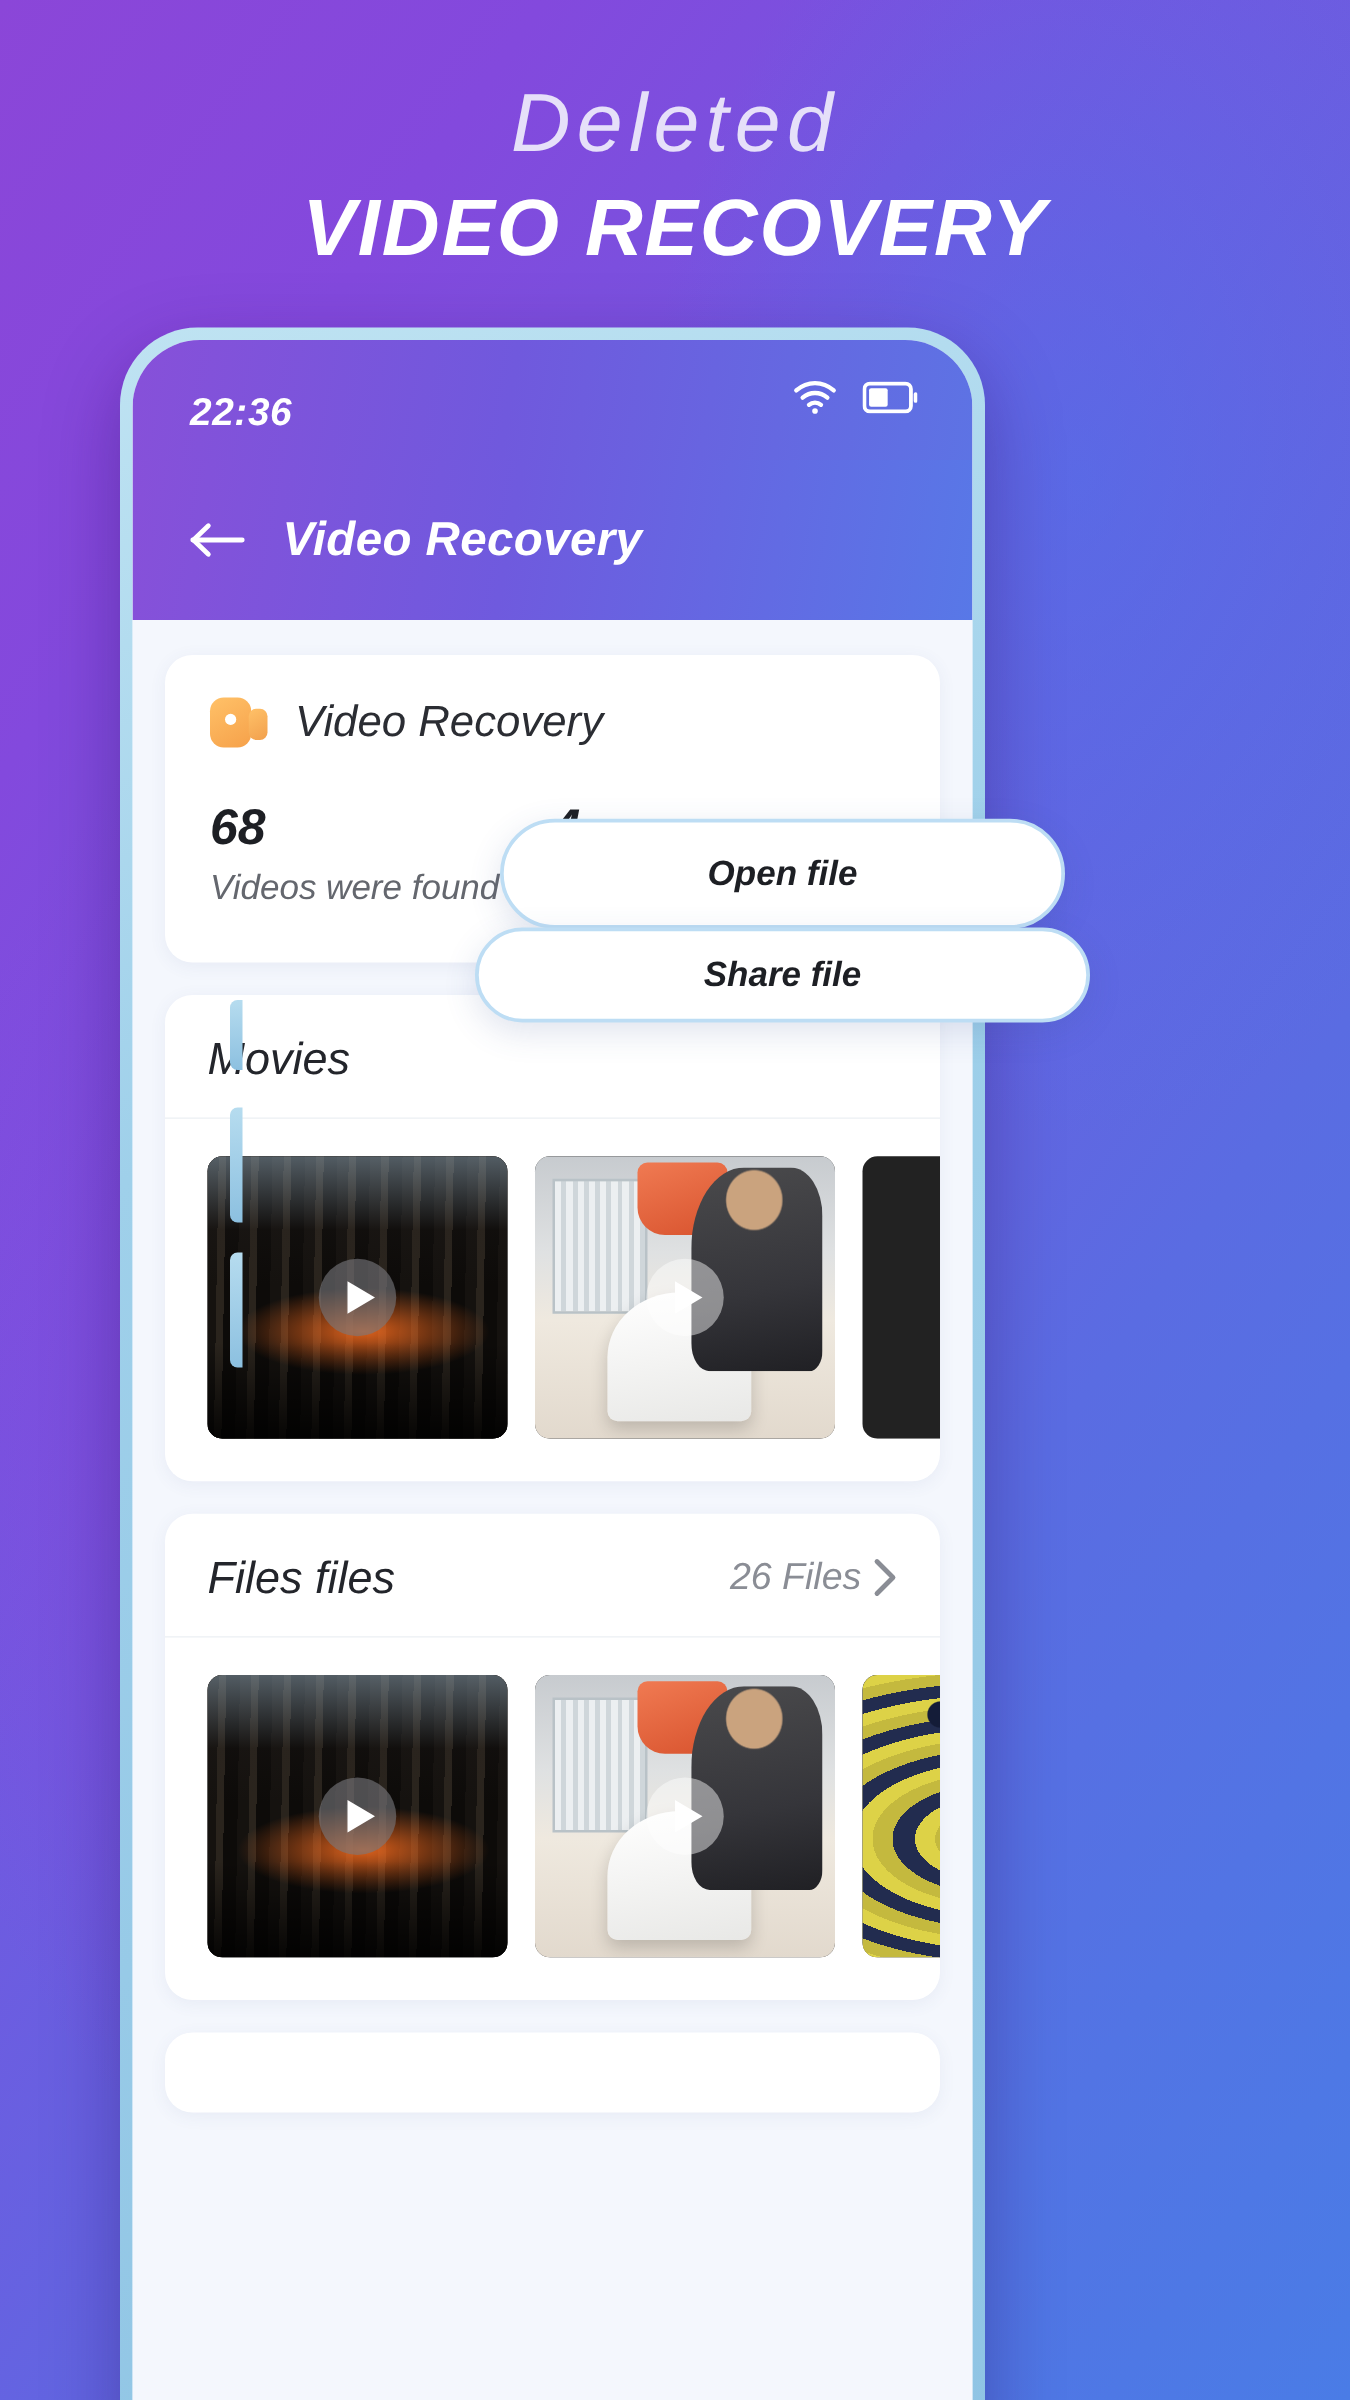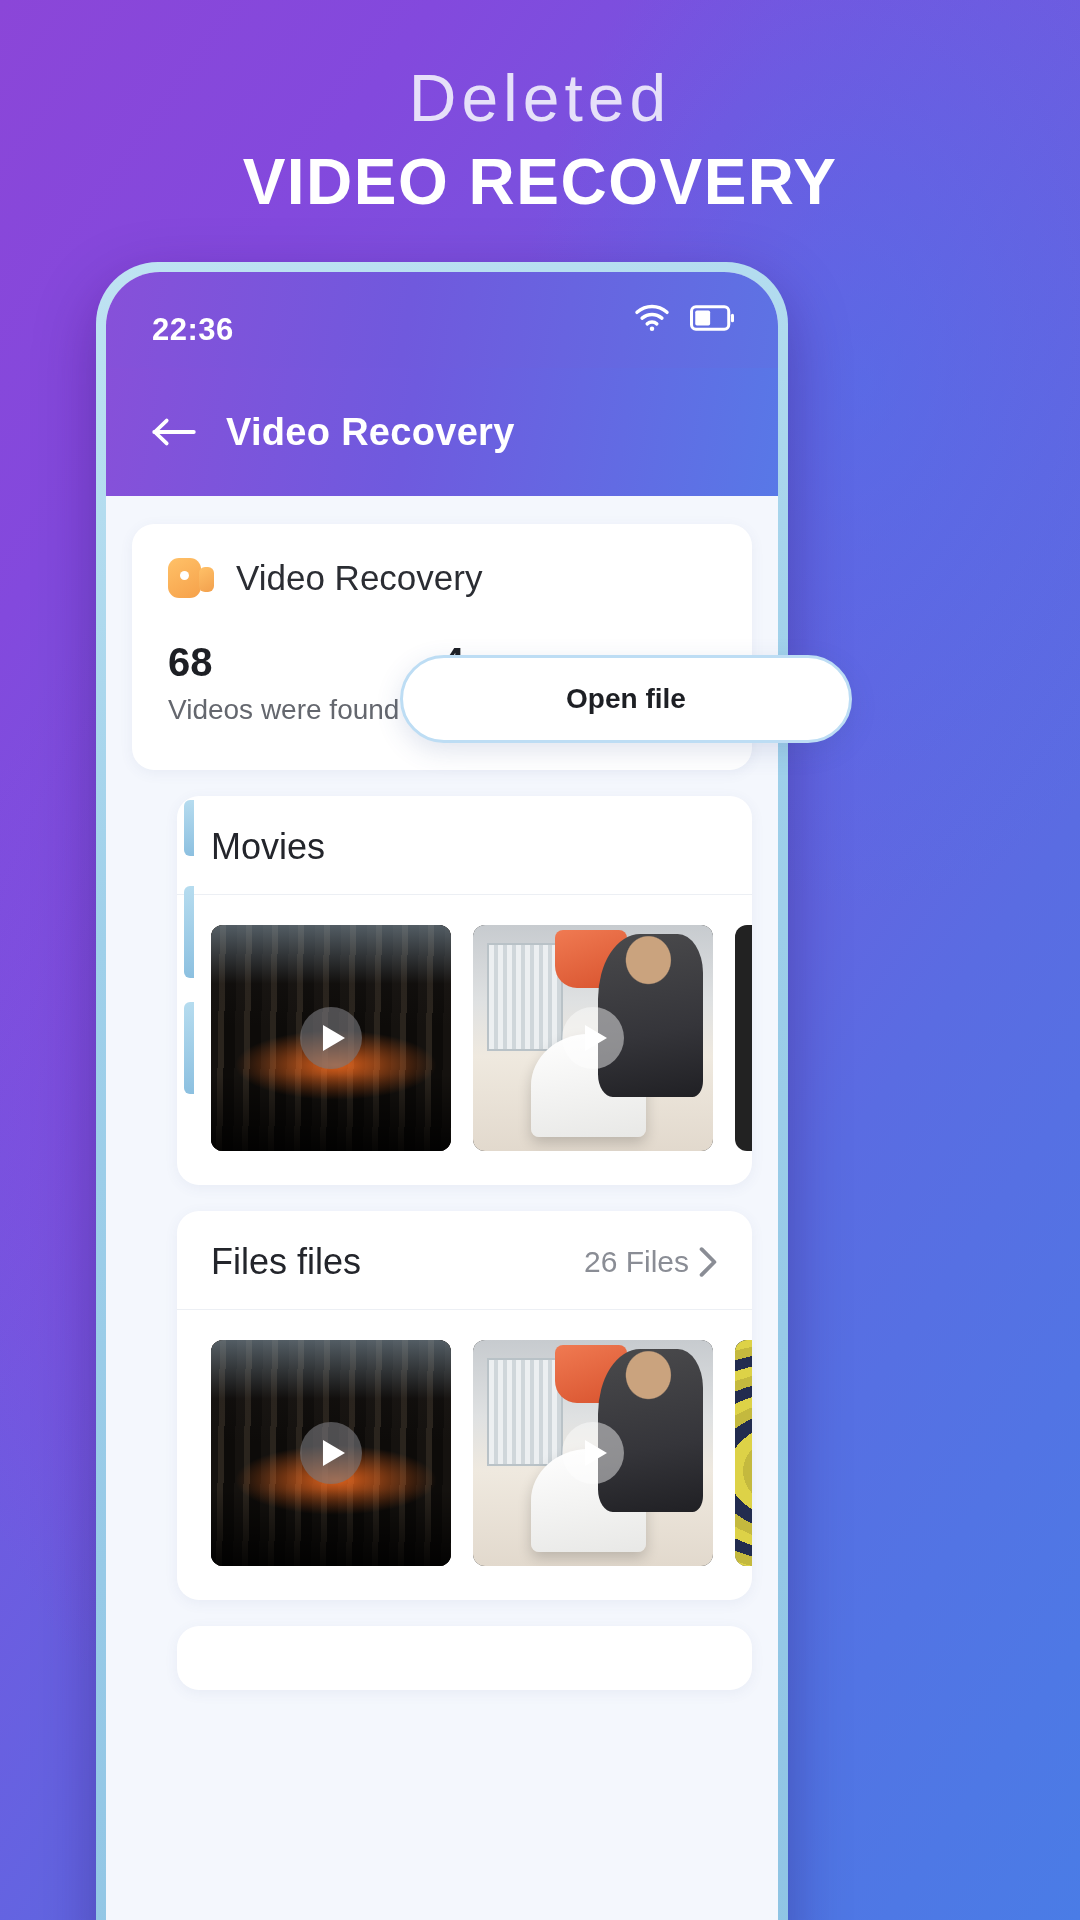--- a/index.html
+++ b/index.html
@@ -16,20 +16,21 @@
     position: relative;
     width: 1080px;
     height: 1920px;
     background: linear-gradient(125deg,
         #8b46d8 0%,
         #8349dd 18%,
         #6f5ae0 42%,
         #5a6ce2 68%,
         #4a7ce6 100%);
     overflow: hidden;
+    font-style: italic;
   }
   .stage::before {
     content: "";
     position: absolute;
     left: -10%; top: 25%;
     width: 70%; height: 70%;
     background: radial-gradient(ellipse at center, rgba(150,60,220,.55), rgba(150,60,220,0) 65%);
     pointer-events: none;
   }
   .stage::after {
@@ -175,21 +176,21 @@
     background: linear-gradient(150deg,#ffc168,#f2a04d);
   }
   .summary-title { font-size: 35px; font-weight: 500; color: #2b2d33; }
 
   .stats { display: flex; margin-top: 42px; }
   .stat { width: 50%; }
   .stat-num { font-size: 40px; font-weight: 700; color: #1d1f24; line-height: 1.1; }
   .stat-label { margin-top: 10px; font-size: 28px; color: #64676e; font-weight: 400; }
 
   
-  .section { margin-top: 26px; padding: 30px 0 34px 0; margin-left: 45px; }
+  .section { margin-top: 26px; padding: 30px 0 34px 0; }
   .section-head {
     display: flex; align-items: center; justify-content: space-between;
     padding: 0 34px 26px 34px;
     border-bottom: 1px solid #eceff4;
   }
   .section-title { font-size: 36px; font-weight: 500; color: #23252b; }
   .section-meta { display: flex; align-items: center; gap: 9px; }
   .section-count { font-size: 30px; color: #8a8d95; }
 
   .thumbs {
@@ -437,14 +438,17 @@
 
         <div class="card section" style="height:40px"></div>
 
       </div>
     </div>
   </div>
 
   <div class="fab open">
     <span class="fab-label">Open file</span>
   </div>
+  <div class="fab share">
+    <span class="fab-label">Share file</span>
+  </div>
 
 </div>
 
 </body></html>

